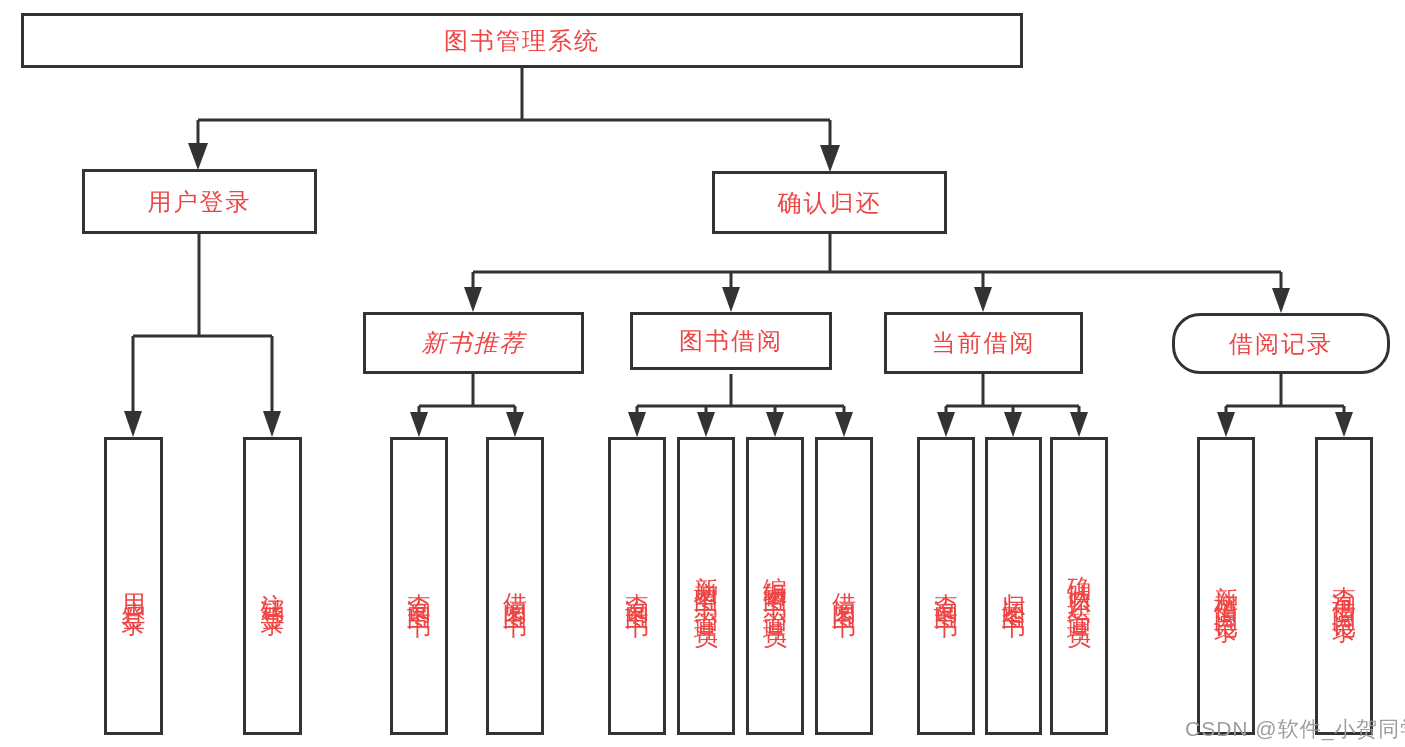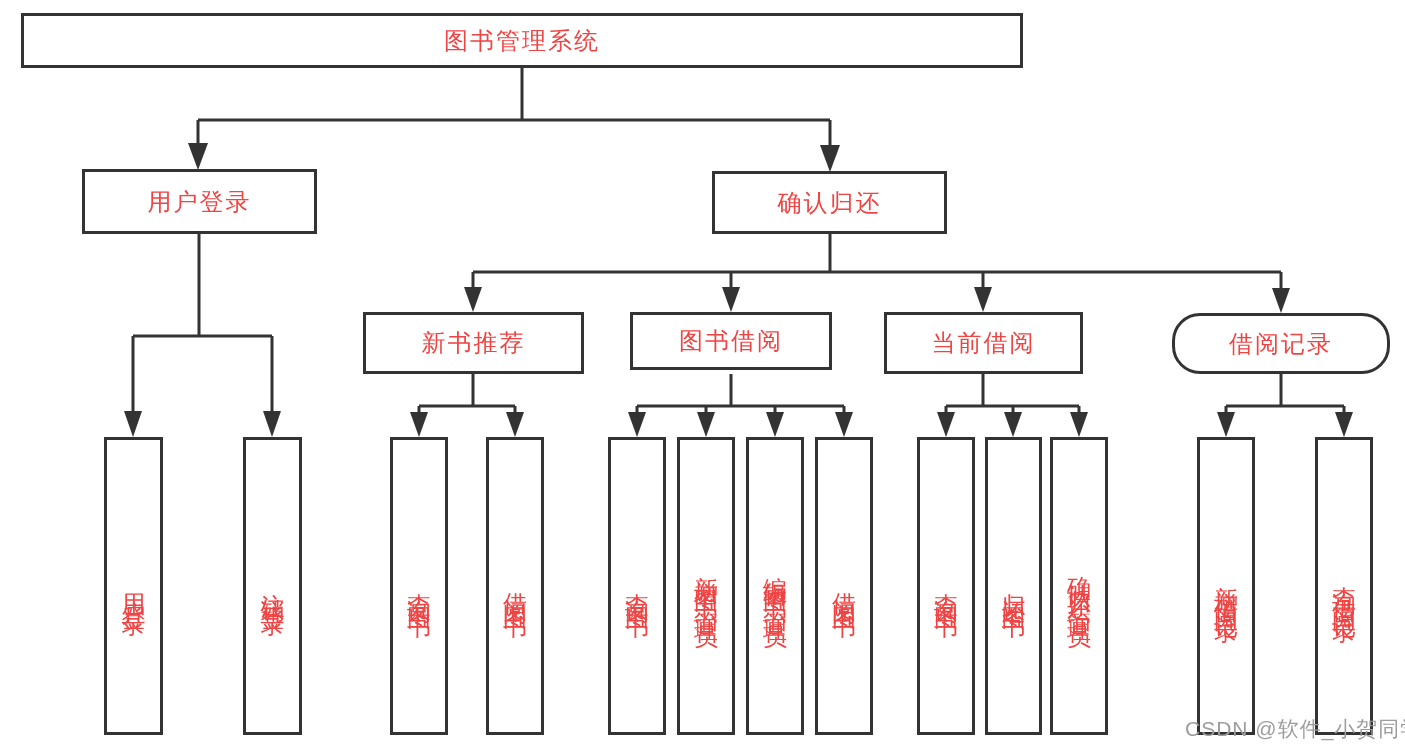--- a/index.html
+++ b/index.html
@@ -73,21 +73,21 @@
       <polygon stroke="none" points="1226,437 1217,412 1235,412"></polygon>
       <polygon stroke="none" points="1344,437 1335,412 1353,412"></polygon>
     </g>
   </svg>
 
   <div class="node" style="left:21px; top:13px; width:1002px; height:55px;">图书管理系统</div>
 
   <div class="node" style="left:82px; top:169px; width:235px; height:65px;">用户登录</div>
   <div class="node" style="left:712px; top:171px; width:235px; height:63px;">确认归还</div>
 
-  <div class="node" style="left:363px; top:312px; width:221px; height:62px;">新书推荐</div>
+  <div class="node" style="left:363px; top:312px; width:221px; height:62px;font-style:italic;">新书推荐</div>
   <div class="node" style="left:630px; top:312px; width:202px; height:58px;">图书借阅</div>
   <div class="node" style="left:884px; top:312px; width:199px; height:62px;">当前借阅</div>
   <div class="node" style="left:1172px; top:313px; width:218px; height:61px;border-radius:28px;">借阅记录</div>
 
   <div class="node vnode" style="left:104px; top:437px; width:59px; height:298px;">用户登录</div>
   <div class="node vnode" style="left:243px; top:437px; width:59px; height:298px;">注销登录</div>
 
   <div class="node vnode" style="left:390px; top:437px; width:58px; height:298px;">查询图书</div>
   <div class="node vnode" style="left:486px; top:437px; width:58px; height:298px;">借阅图书</div>
 

